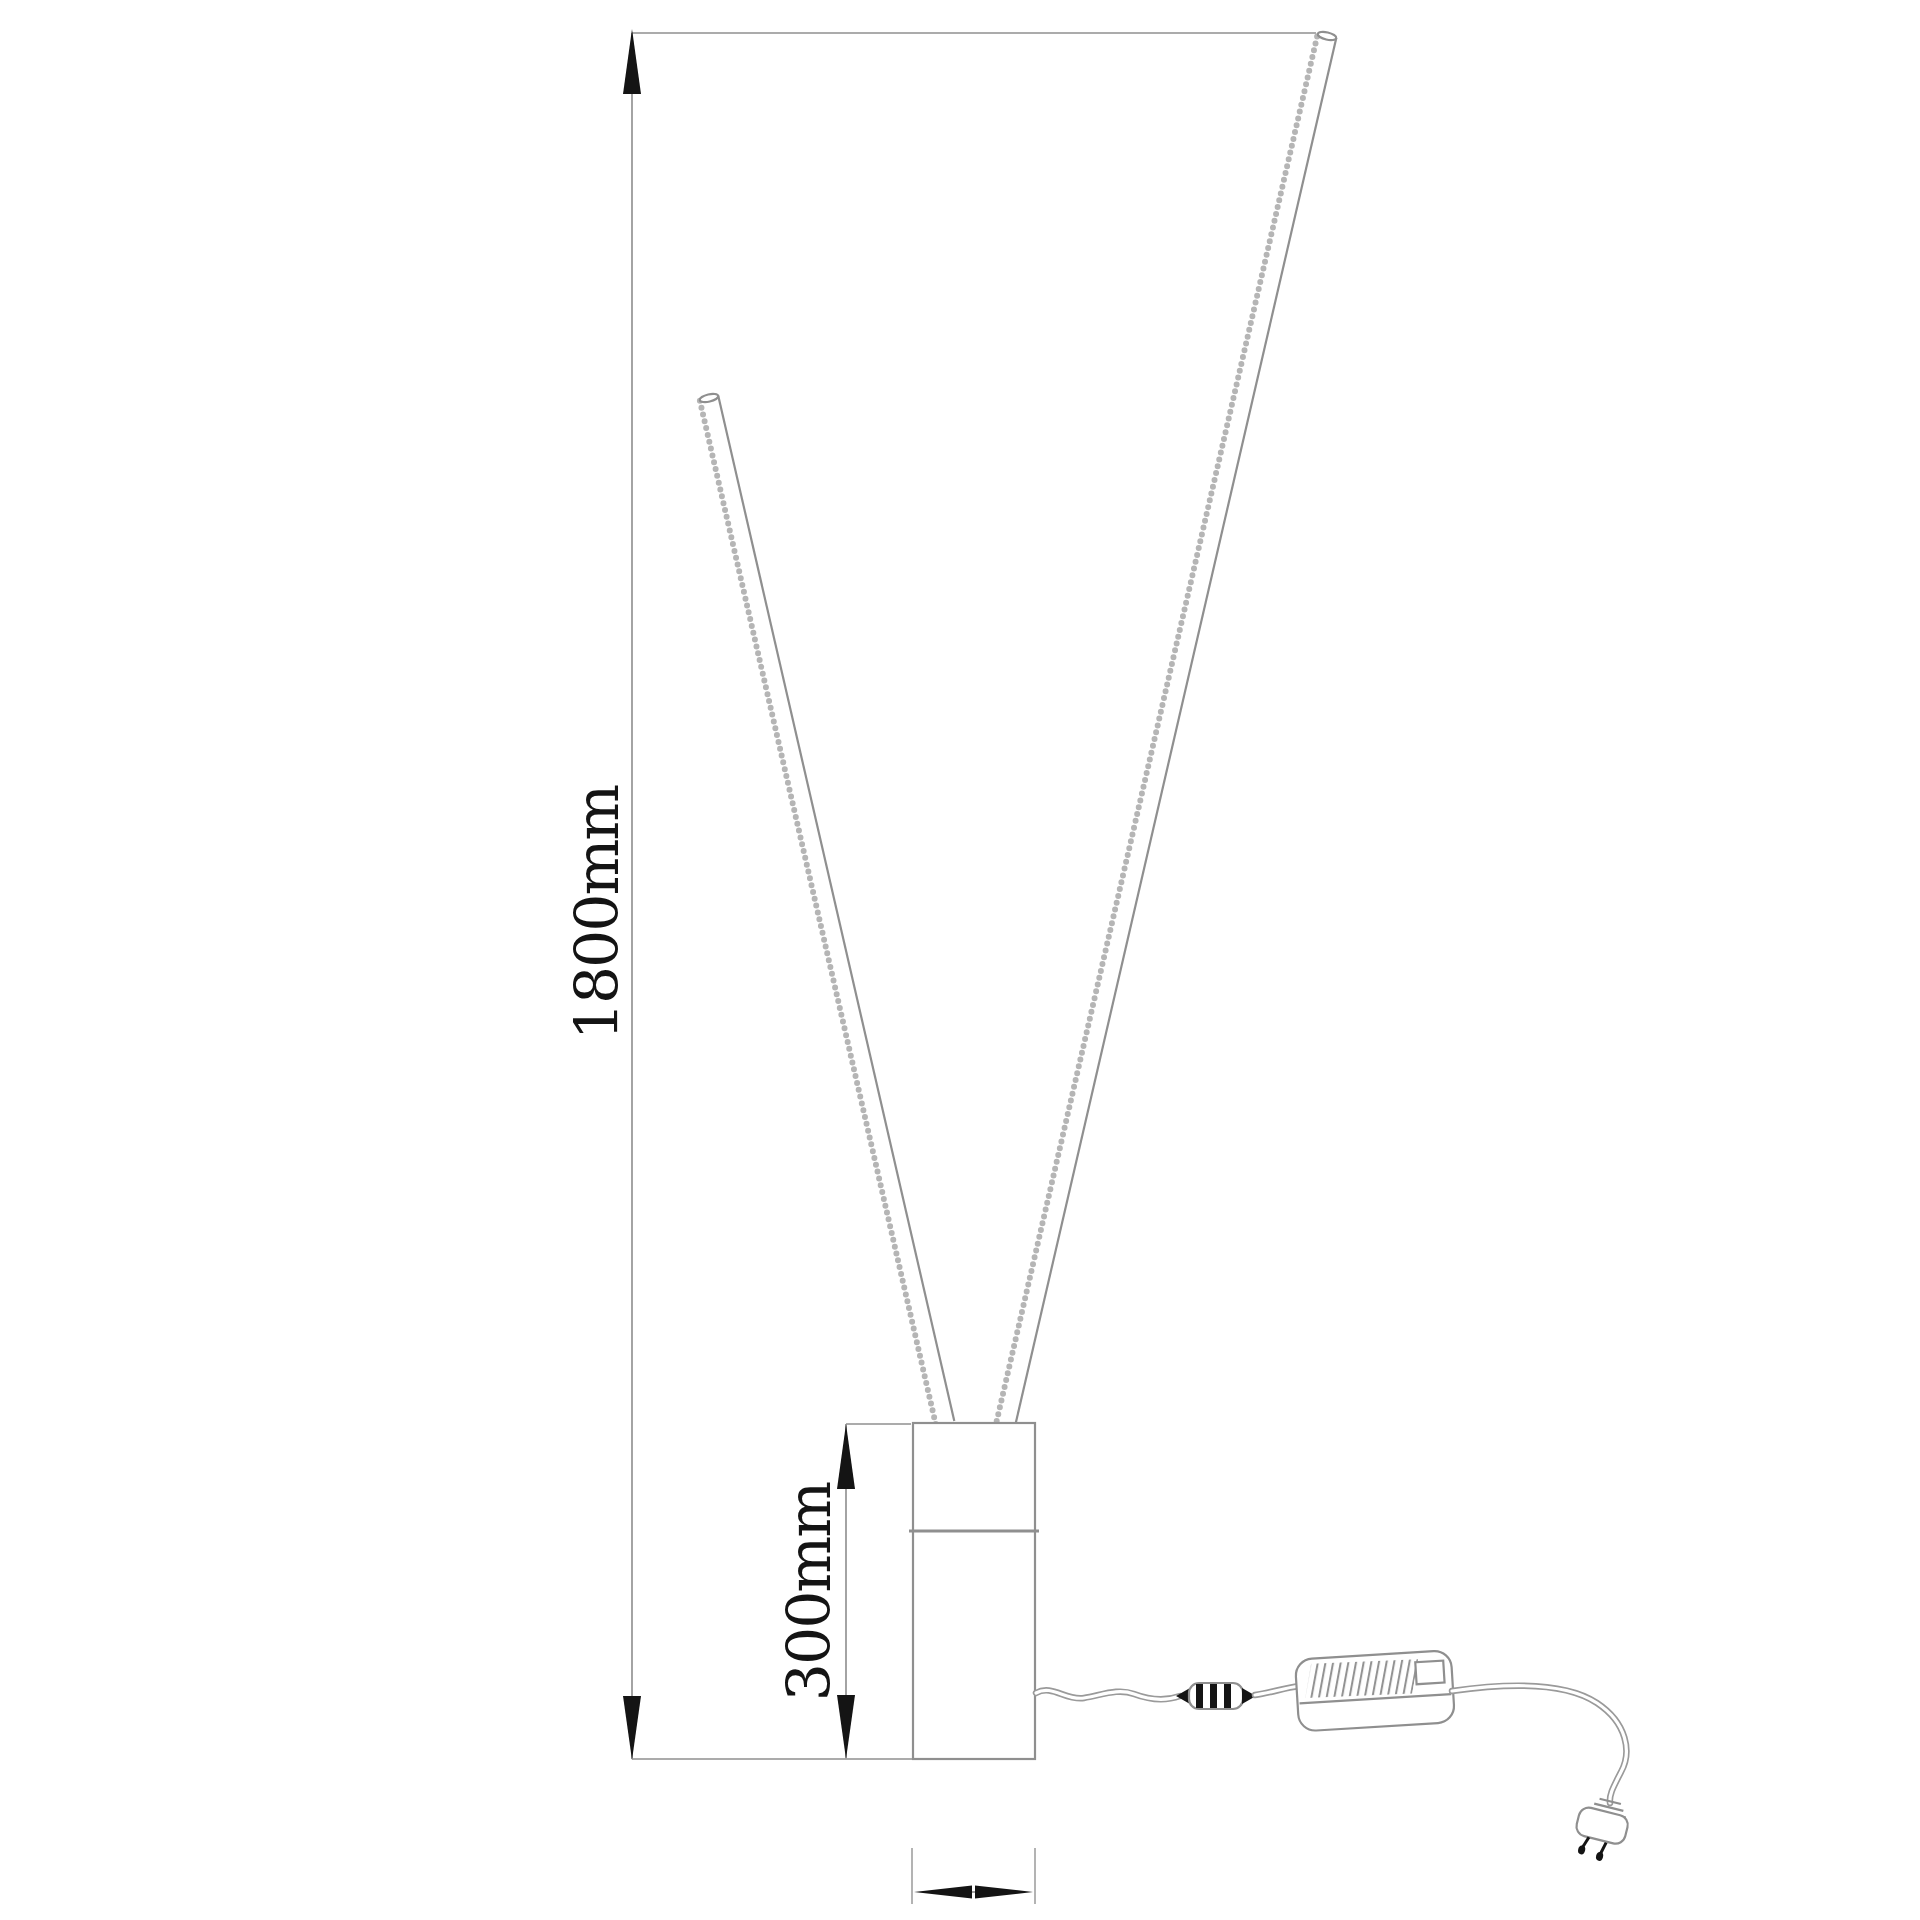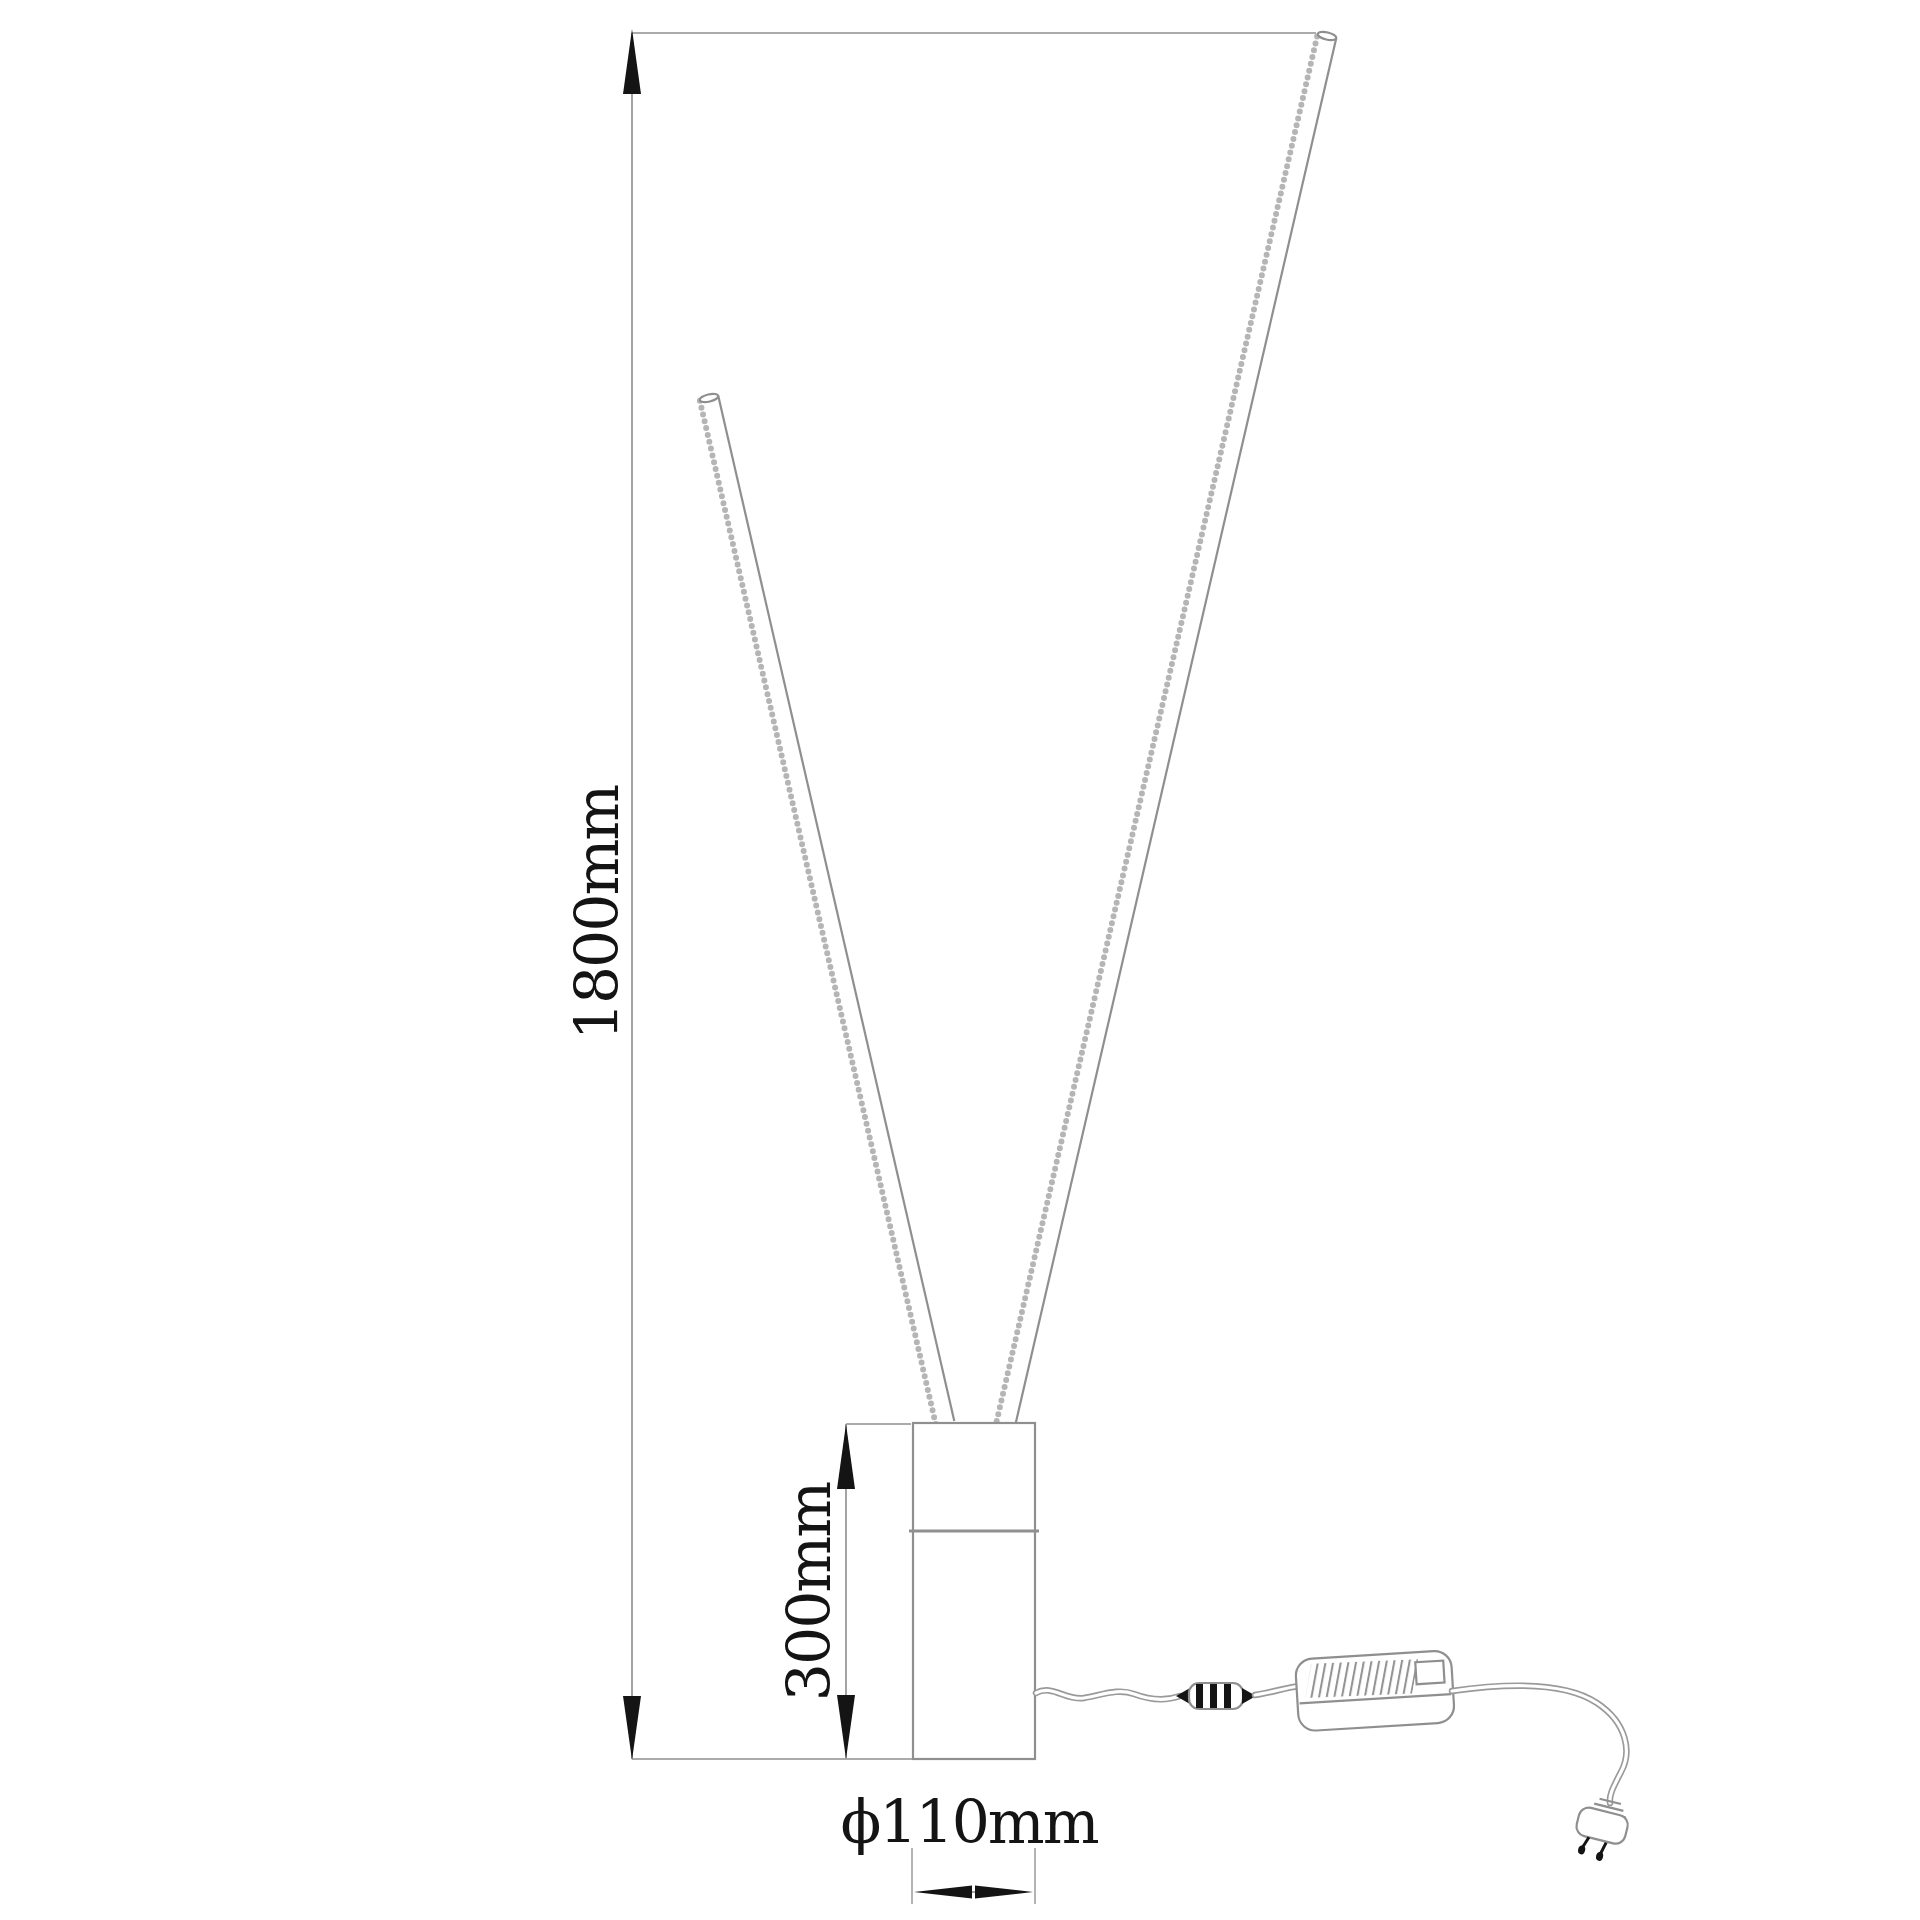--- a/index.html
+++ b/index.html
@@ -125,14 +125,13 @@
       <ellipse class="ink" cx="1589" cy="1854" rx="3.5" ry="4.5"></ellipse>
       <line x1="1611" y1="1841" x2="1608" y2="1854" stroke="#141414" stroke-width="3"></line>
       <ellipse class="ink" cx="1608" cy="1856" rx="3.5" ry="4.5"></ellipse>
     </g>
   </svg>
 
   <div class="dim-label rot lbl-height">1800mm</div>
 
   <div class="dim-label rot lbl-base-height">300mm</div>
 
-  <div class="dim-label lbl-diameter">ϕ110mm</div>
 </div>
 
 </body></html>

